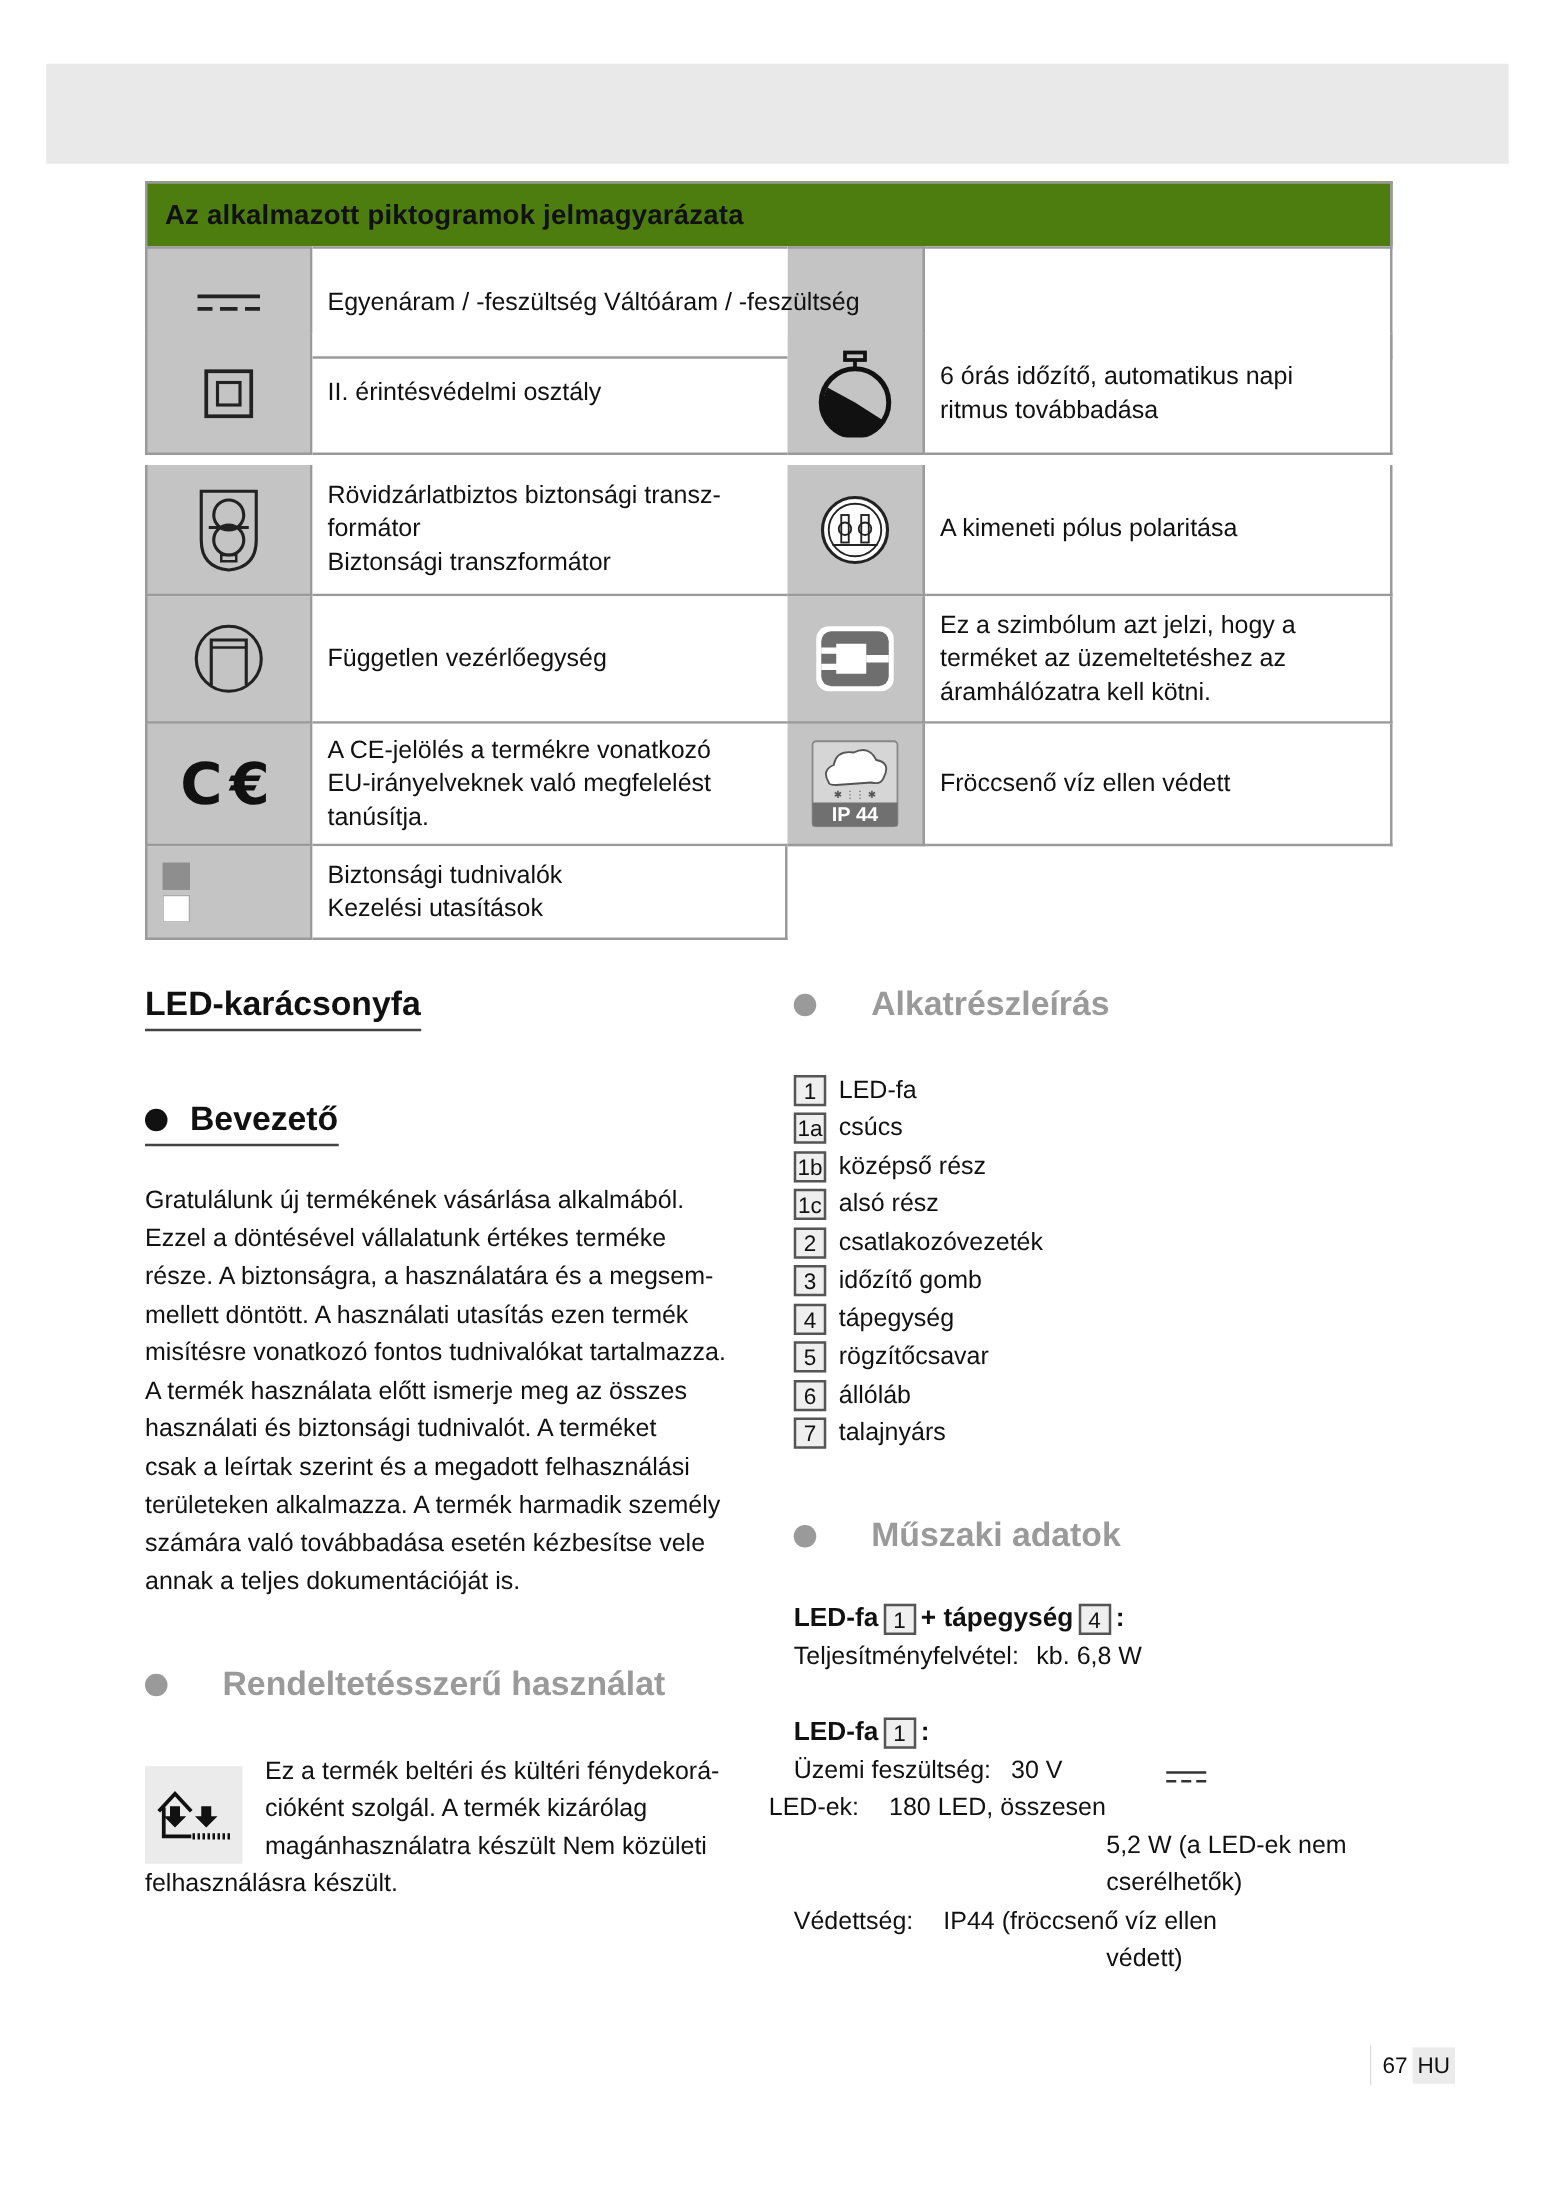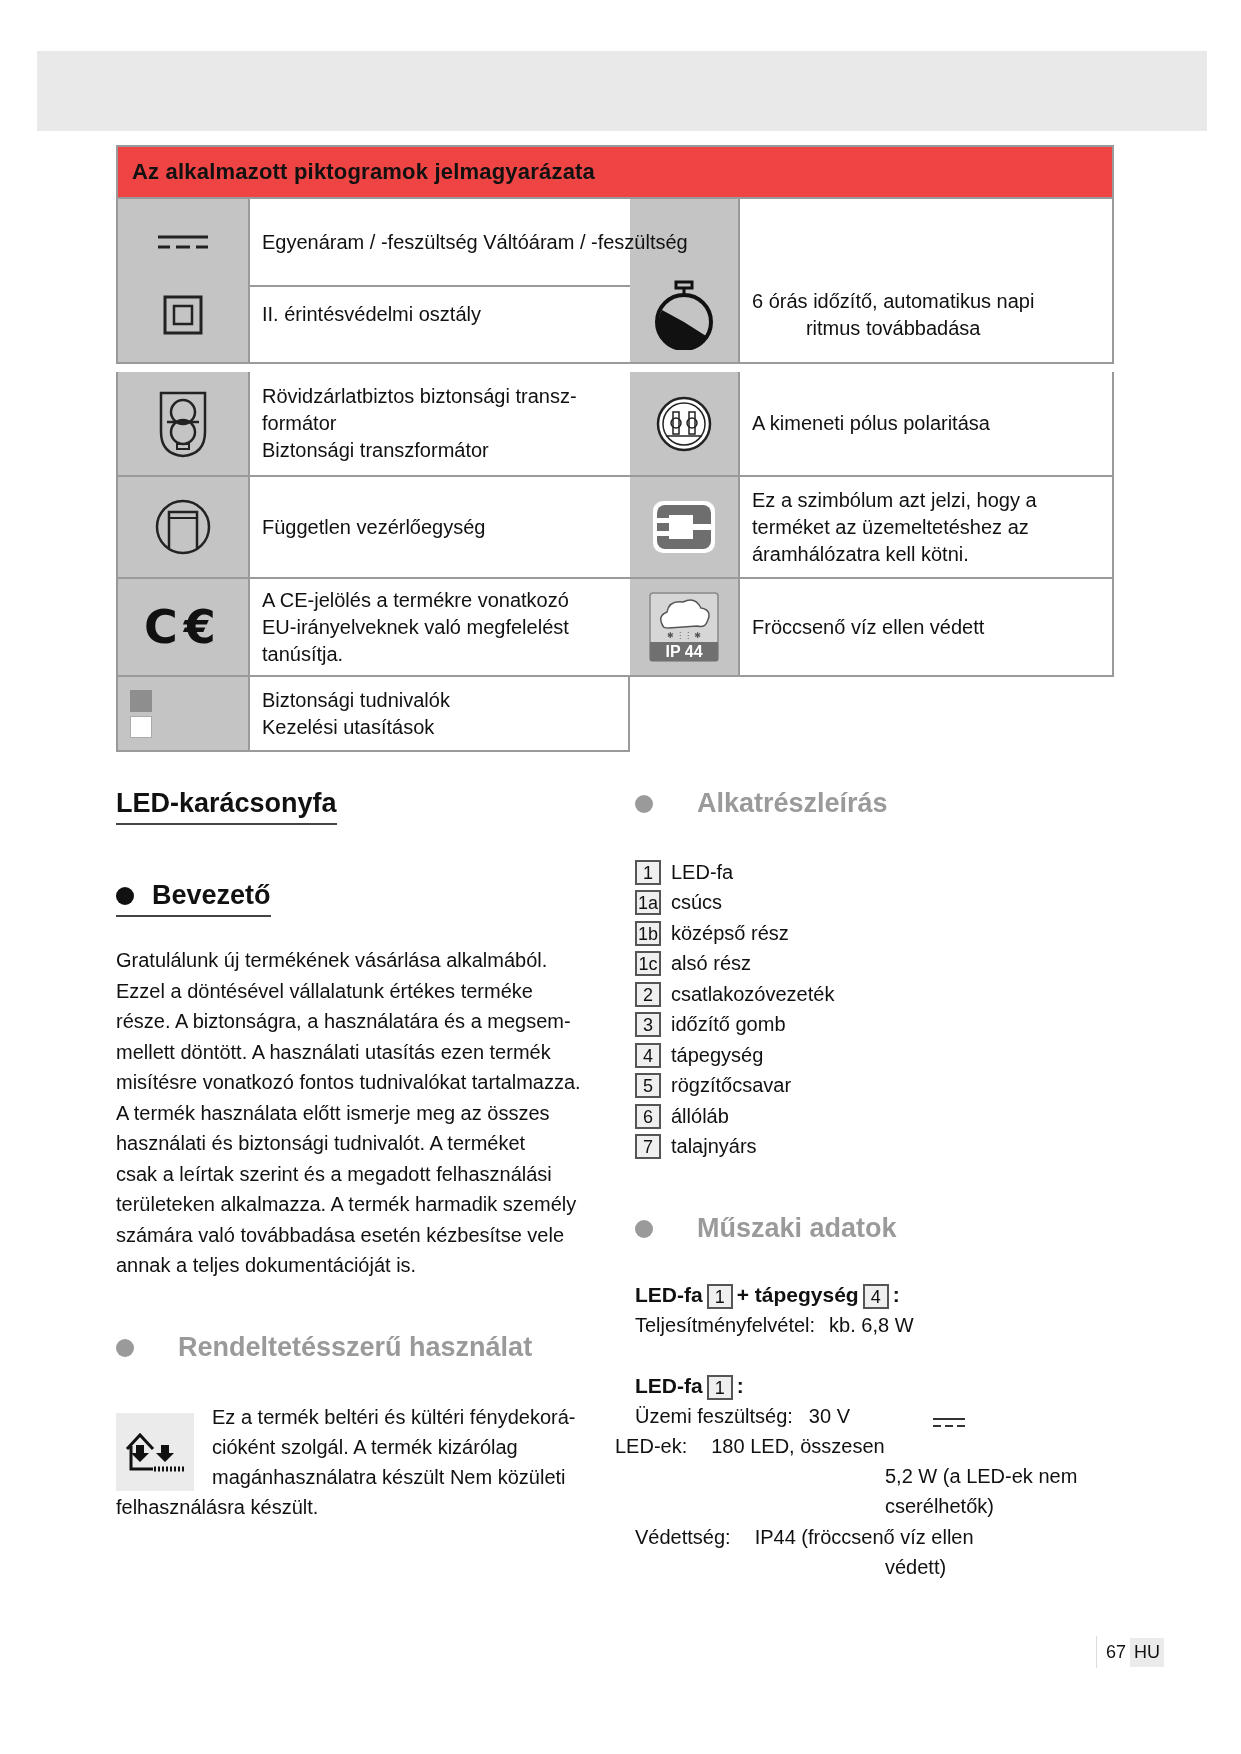--- a/index.html
+++ b/index.html
@@ -10,21 +10,21 @@
   }
   .top-band {
     position: absolute; left: 37px; top: 51px; width: 1170px; height: 80px;
     background: #e9e9e9;
   }
   
   .picto-table {
     position: absolute; left: 116px; top: 145px; width: 998px;
   }
   .picto-title {
-    height: 50px; border: 2px solid #9a9a9a; border-bottom: none; background: #ef4444;
+    height: 50px; border: 2px solid #9a9a9a; border-bottom: none; background: #4d7c0f;
     display: flex; align-items: center; padding-left: 14px;
     font-weight: bold; font-size: 22px; letter-spacing: 0.2px;
   }
   .row { position: absolute; left: 0; display: flex; }
   .cell-icon {
     width: 134px; background: #c4c4c4; border: 2px solid #9a9a9a; border-top: none; border-right: 2px solid #9a9a9a;
     display: flex; align-items: center; justify-content: center; box-sizing: border-box;
   }
   .cell-text {
     width: 380px; background: #fff; border-bottom: 2px solid #9a9a9a; box-sizing: border-box;
@@ -94,21 +94,21 @@
           <line x1="2" y1="15" x2="14" y2="15" stroke="#222" stroke-width="3"></line>
           <line x1="20" y1="15" x2="34" y2="15" stroke="#222" stroke-width="3"></line>
           <line x1="40" y1="15" x2="52" y2="15" stroke="#222" stroke-width="3"></line>
         </svg>
     </div>
     <div class="cell-text" style="border-top:2px solid #9a9a9a;overflow:visible;white-space:nowrap;position:relative;z-index:2;">Egyenáram / -feszültség Váltóáram / -feszültség</div>
     <div class="cell-icon r" style="border-top:2px solid #9a9a9a;"></div>
     <div class="cell-text r" style="border-top:2px solid #9a9a9a;"></div>
   </div>
 
-  <div class="row" style="top:122px;height:97px;text-align:center;">
+  <div class="row" style="top:122px;height:97px;">
     <div class="cell-icon">
       <svg width="40" height="40">
           <rect x="2" y="2" width="36" height="36" fill="none" stroke="#222" stroke-width="3"></rect>
           <rect x="11" y="11" width="18" height="18" fill="none" stroke="#222" stroke-width="2.5"></rect>
         </svg>
     </div>
     <div class="cell-text">II. érintésvédelmi osztály</div>
     <div class="cell-icon r">
       <svg width="64" height="70" viewBox="0 0 64 70">
           <rect x="24" y="2" width="16" height="6" fill="none" stroke="#111" stroke-width="3"></rect>

